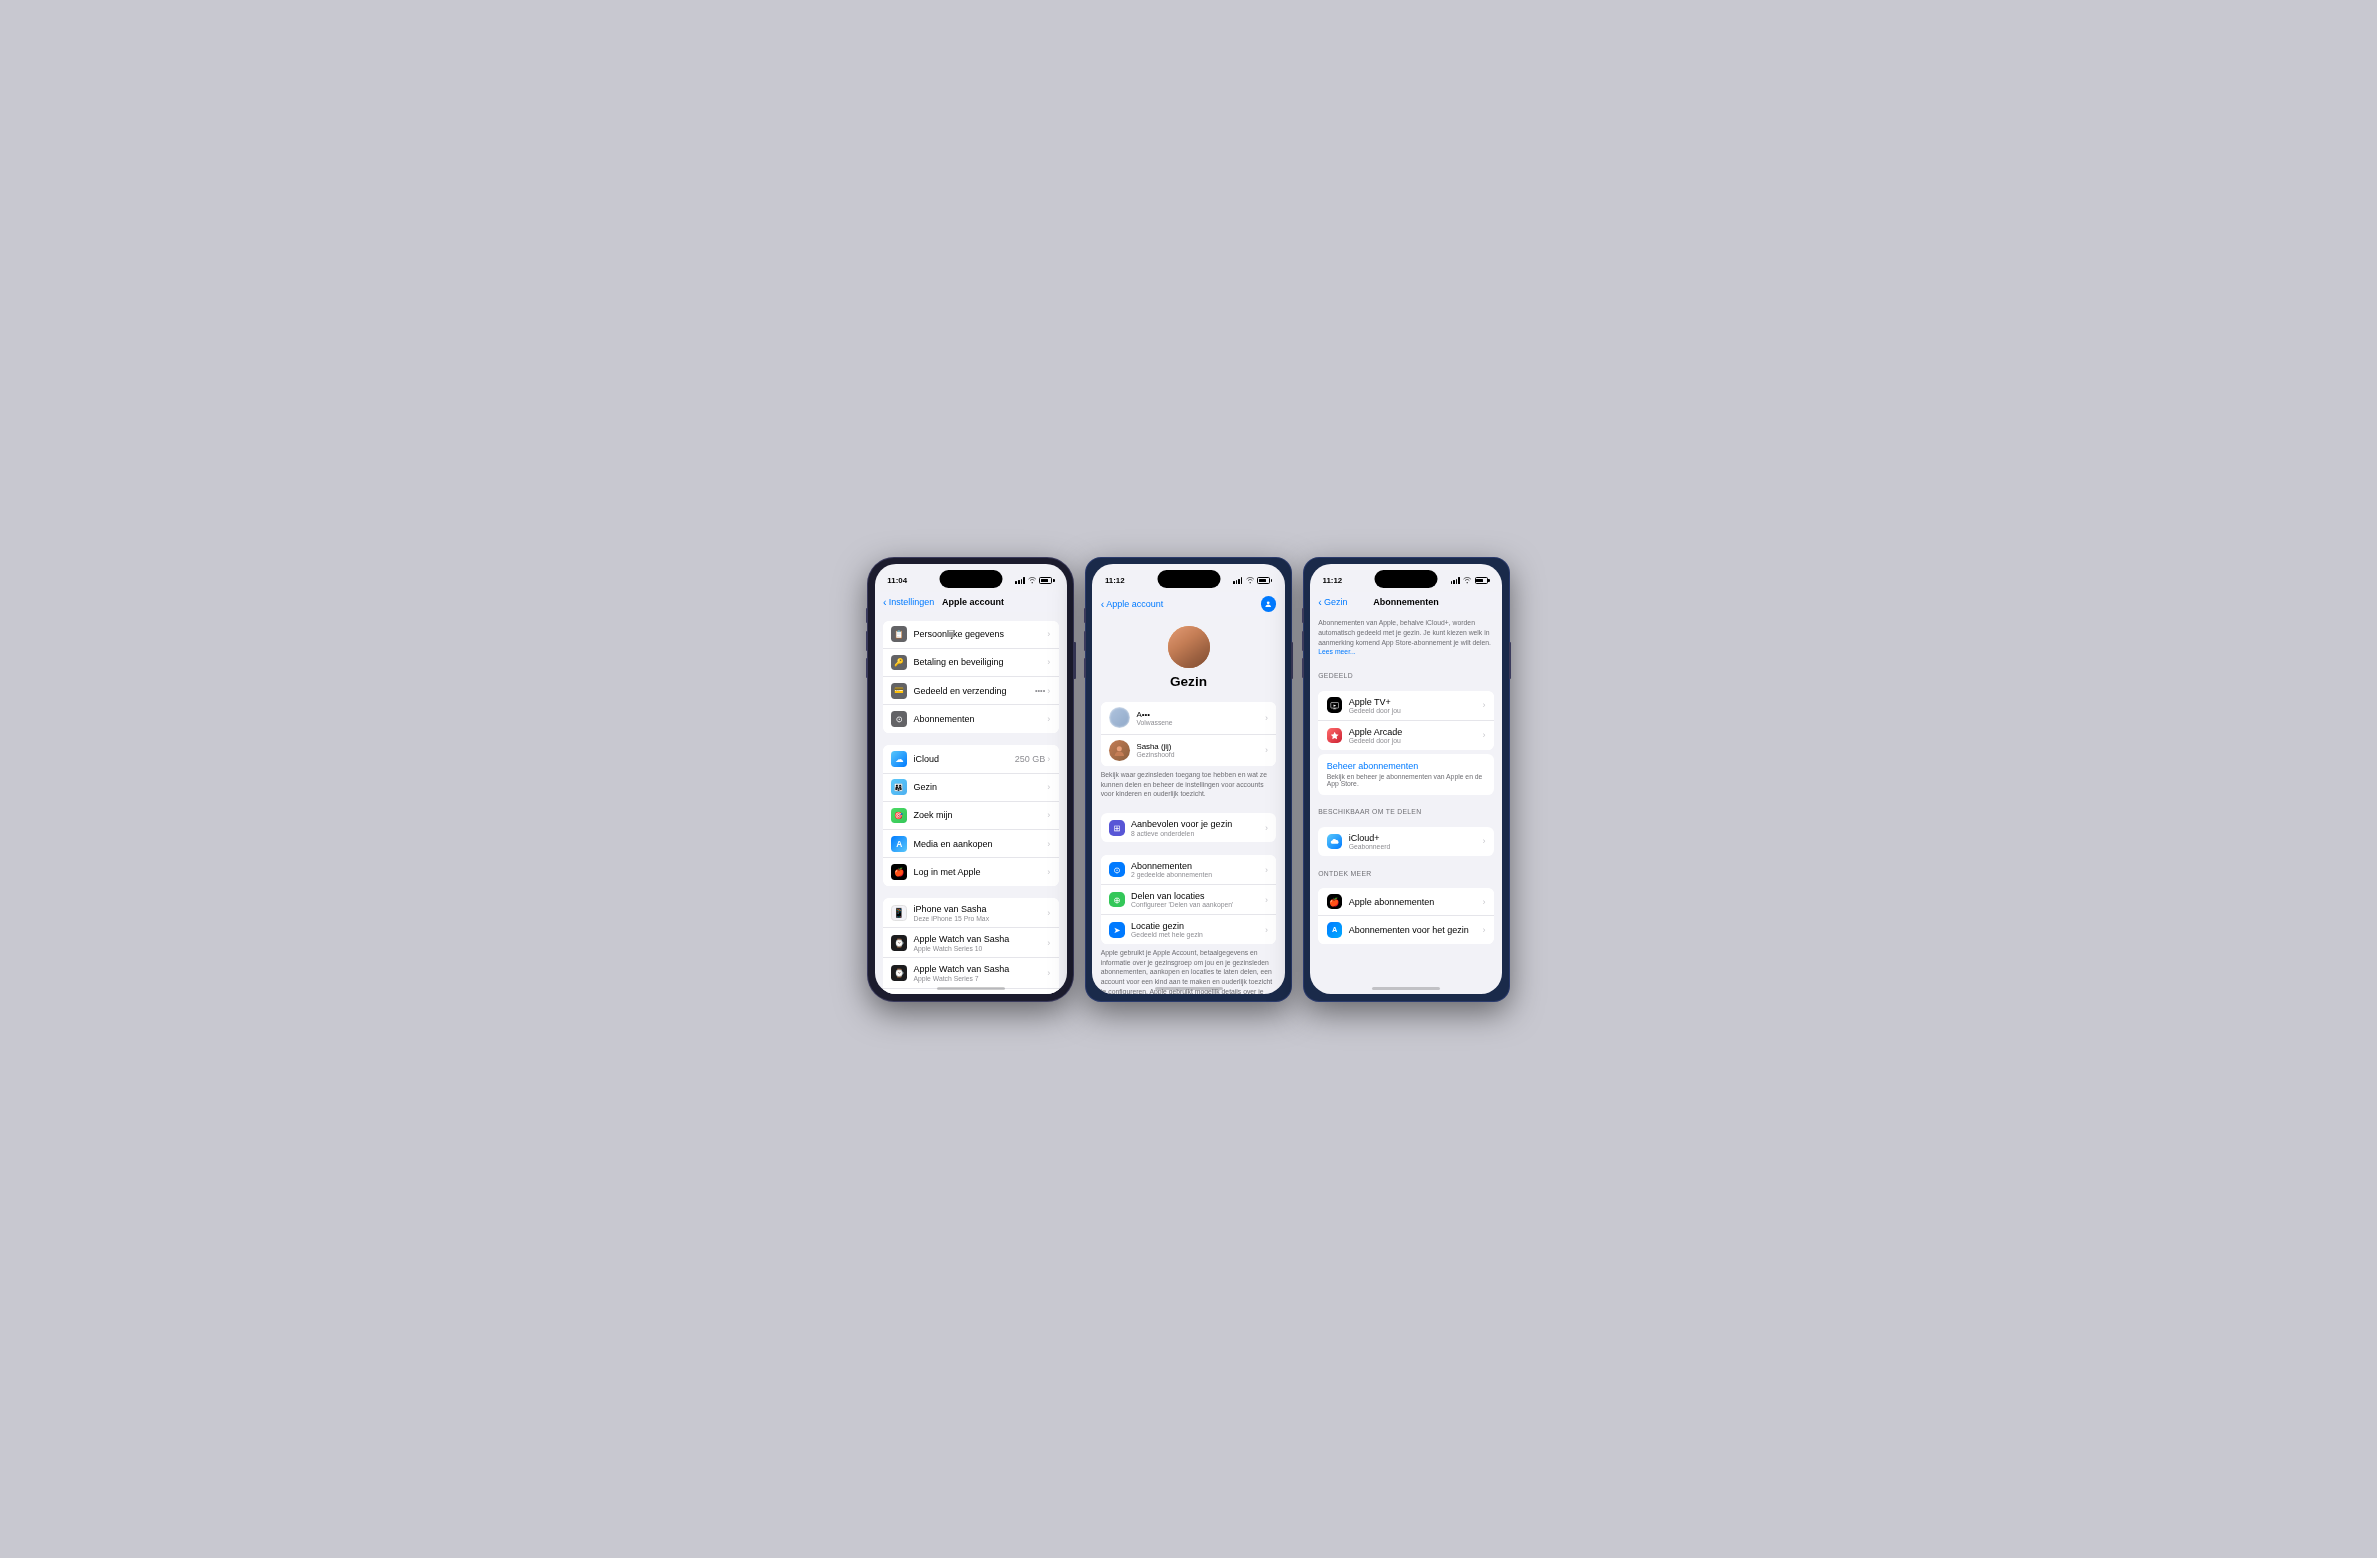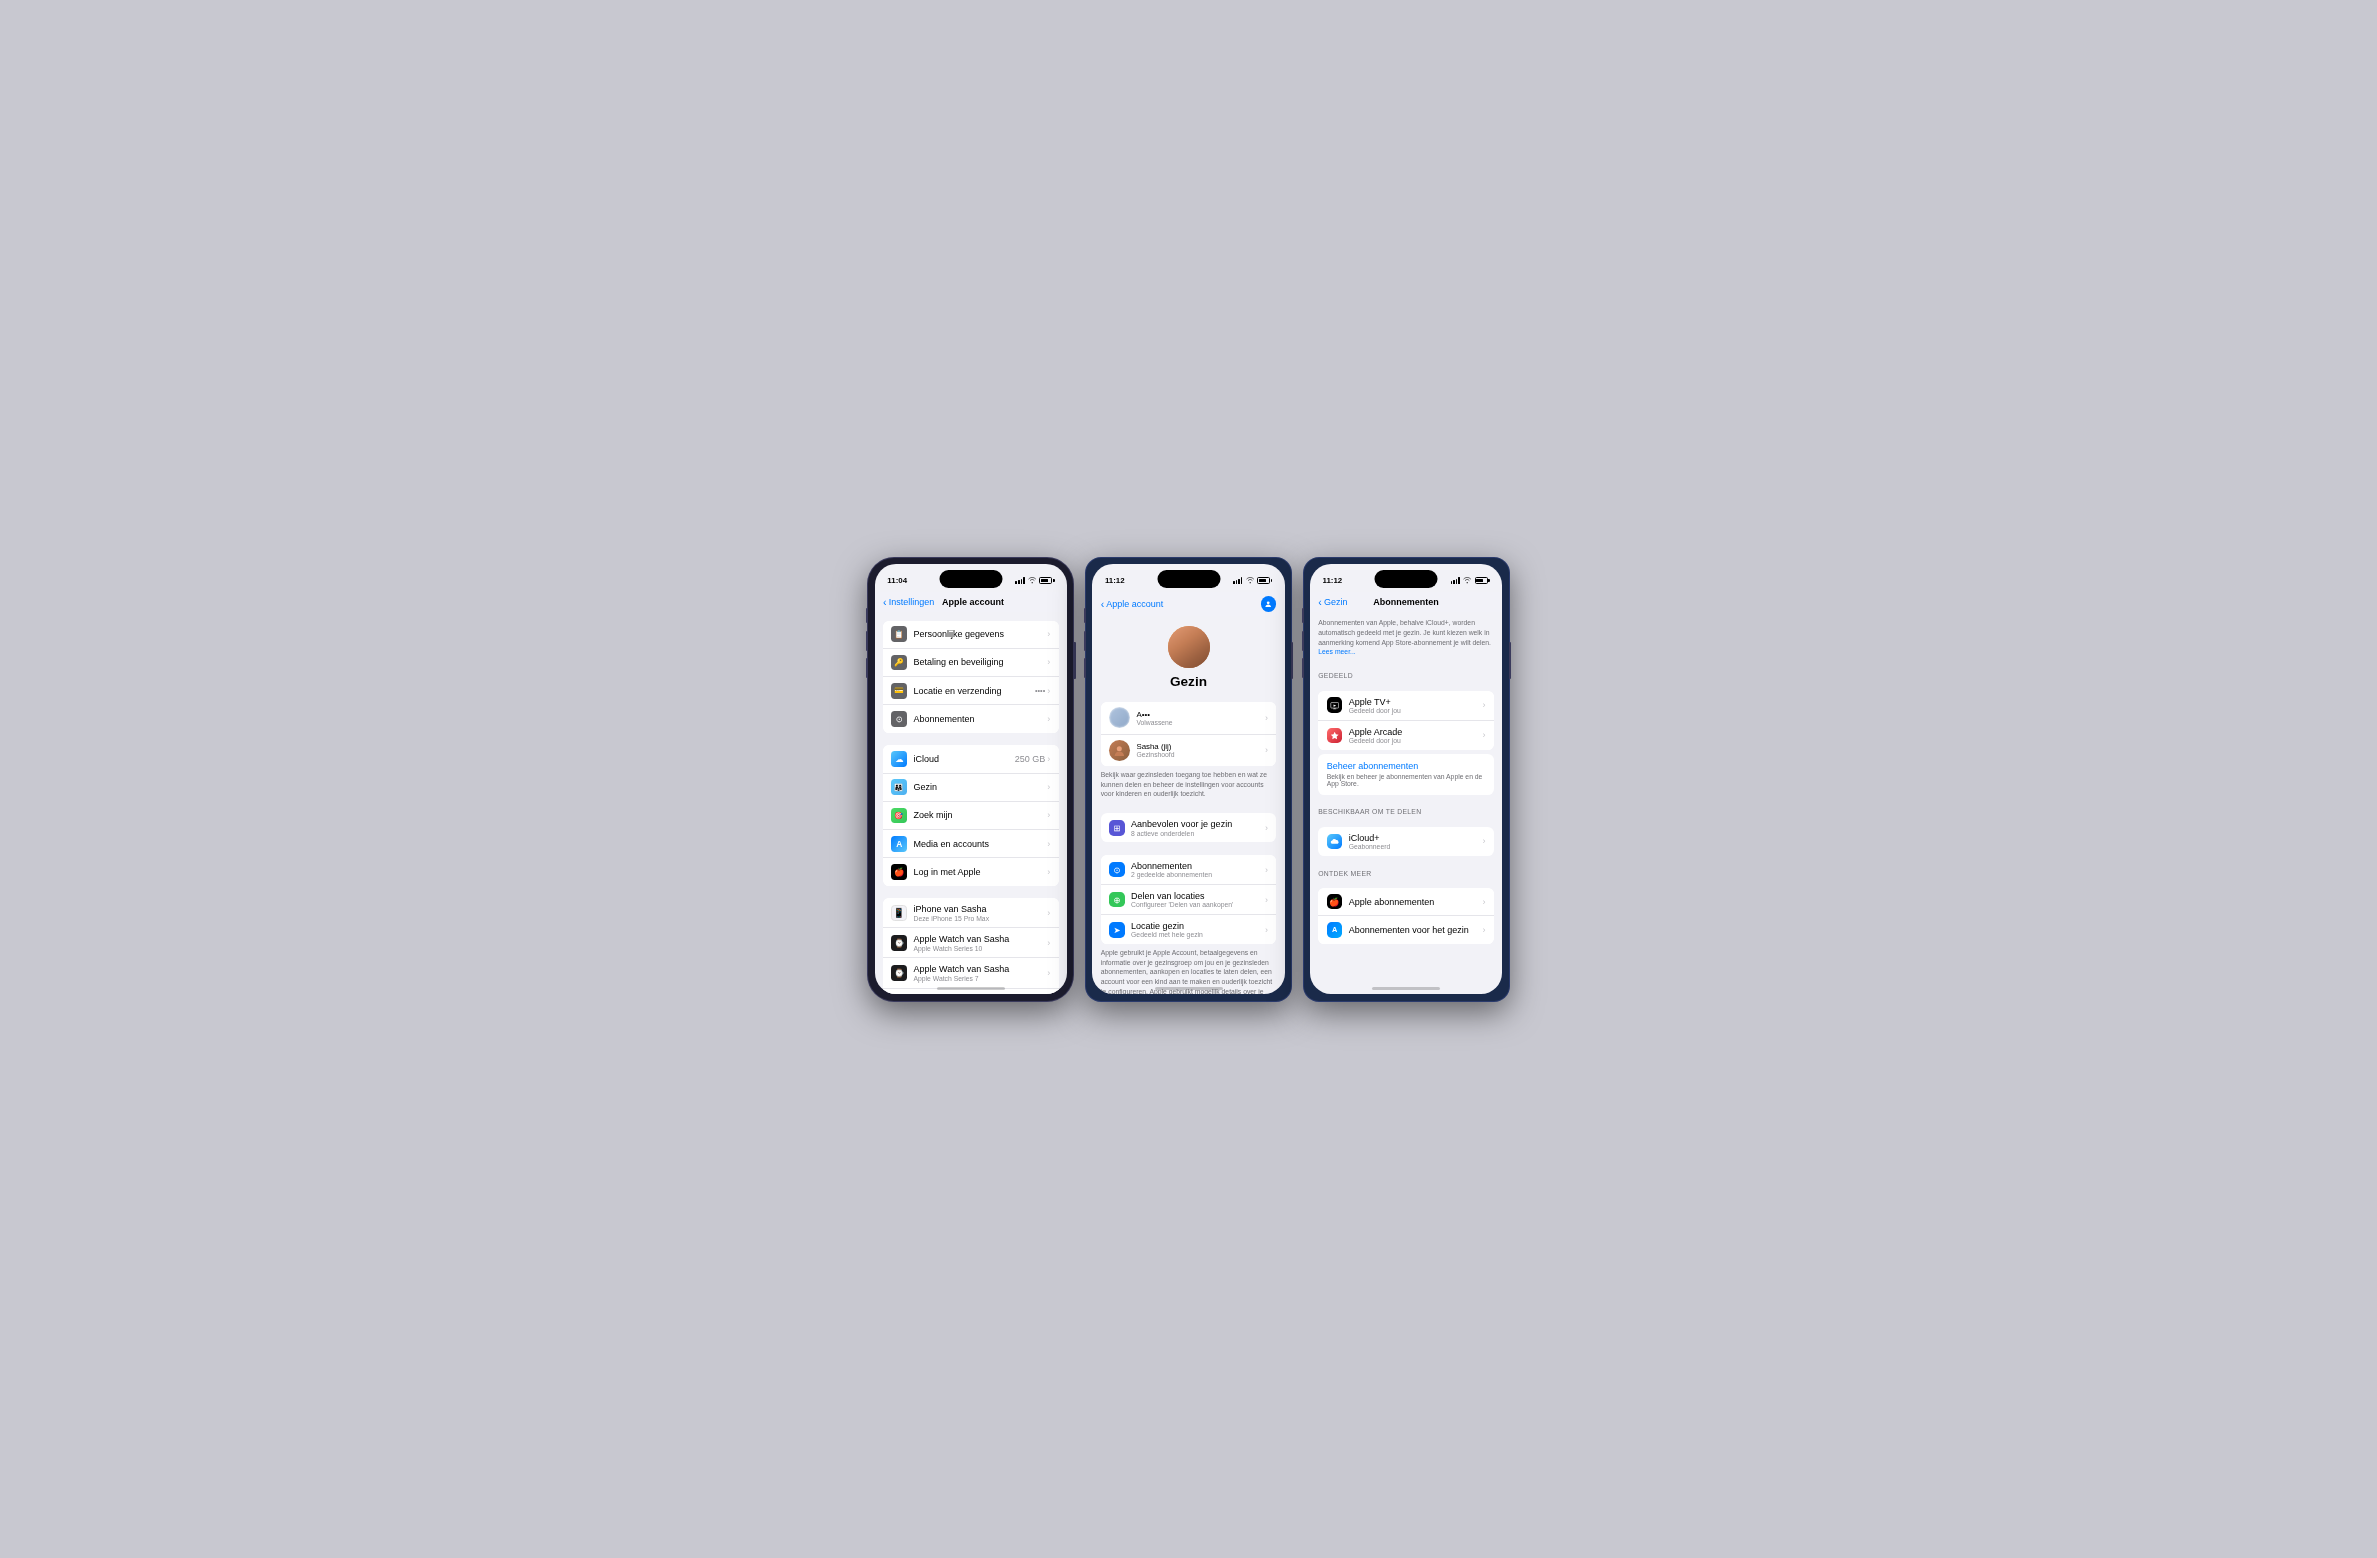--- a/index.html
+++ b/index.html
@@ -466,21 +466,21 @@
             <div class="list-item">
               <div class="list-item-icon" style="background:#636366;color:#fff;">🔑</div>
               <div class="list-item-content">
                 <div class="list-item-title">Betaling en beveiliging</div>
               </div>
               <span class="chevron">›</span>
             </div>
             <div class="list-item">
               <div class="list-item-icon" style="background:#636366;color:#fff;">💳</div>
               <div class="list-item-content">
-                <div class="list-item-title">Locatie en verzending</div>
+                <div class="list-item-title">Gedeeld en verzending</div>
               </div>
               <span class="list-item-value" style="font-size:7.3px;color:#8e8e93;">••••</span>
               <span class="chevron">›</span>
             </div>
             <div class="list-item">
               <div class="list-item-icon" style="background:#636366;color:#fff;font-size:8.4px;">⊙</div>
               <div class="list-item-content">
                 <div class="list-item-title">Abonnementen</div>
               </div>
               <span class="chevron">›</span>
@@ -507,21 +507,21 @@
             <div class="list-item">
               <div class="list-item-icon" style="background:linear-gradient(135deg,#4cd964,#34c759);color:#fff;font-size:7.3px;">🎯</div>
               <div class="list-item-content">
                 <div class="list-item-title">Zoek mijn</div>
               </div>
               <span class="chevron">›</span>
             </div>
             <div class="list-item">
               <div class="list-item-icon" style="background:linear-gradient(135deg,#007aff,#5ac8fa);color:#fff;font-size:8.4px;font-weight:700;">A</div>
               <div class="list-item-content">
-                <div class="list-item-title">Media en accounts</div>
+                <div class="list-item-title">Media en aankopen</div>
               </div>
               <span class="chevron">›</span>
             </div>
             <div class="list-item">
               <div class="list-item-icon" style="background:#000;color:#fff;font-size:8.4px;">🍎</div>
               <div class="list-item-content">
                 <div class="list-item-title">Log in met Apple</div>
               </div>
               <span class="chevron">›</span>
             </div>

